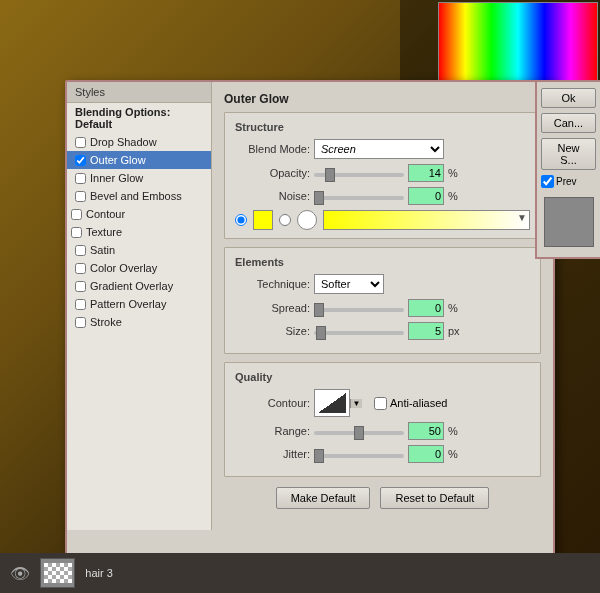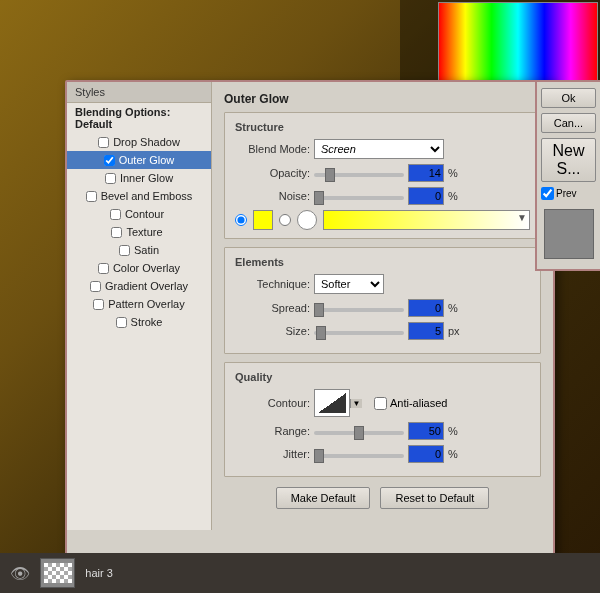--- a/index.html
+++ b/index.html
@@ -90,21 +90,20 @@
     }
 
     .style-item {
       padding: 3px 8px;
       font-size: 11px;
       color: #222;
       cursor: pointer;
       display: flex;
       align-items: center;
       gap: 4px;
-      justify-content: center;
     }
 
     .style-item.active {
       background: #4a7abf;
       color: white;
     }
 
     .style-item.bold {
       font-weight: bold;
     }
@@ -176,21 +175,21 @@
       height: 14px;
       cursor: pointer;
     }
 
     .num-input {
       width: 36px;
       height: 18px;
       font-size: 11px;
       text-align: right;
       border: 1px solid #888;
-      background: #1d4ed8;
+      background: #86efac;
       padding: 0 2px;
     }
 
     .unit-label {
       font-size: 11px;
       color: #333;
       width: 16px;
     }
 
     .slider-track {
@@ -569,21 +568,21 @@
         <button class="btn">Make Default</button>
         <button class="btn">Reset to Default</button>
       </div>
     </div>
   </div>
 </div>
 
 <div style="position:absolute; top:80px; right:0; width:65px; background:#d4d0c8; border:2px solid #b08080; border-right:none; padding:6px 4px; display:flex; flex-direction:column; gap:5px;">
   <button class="right-btn" style="font-size:11px; padding:3px 6px;">Ok</button>
   <button class="right-btn" style="font-size:11px; padding:3px 6px;">Can...</button>
-  <button class="right-btn" style="font-size:16px; padding:3px 6px;">New S...</button>
+  <button class="right-btn" style="font-size:11px; padding:3px 6px;">New S...</button>
   <div style="display:flex; align-items:center; gap:2px; margin-top:0;">
     <input type="checkbox" checked="" style="">
     <span style="font-size:10px;">Prev</span>
   </div>
   <div class="preview-box"></div>
 </div>
 
 <div class="bottom-bar">
   <span class="eye-icon-bottom">👁</span>
   <div class="layer-thumb">

